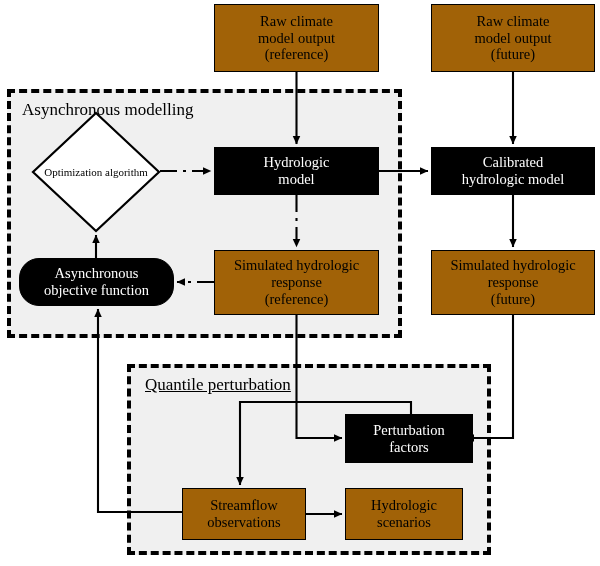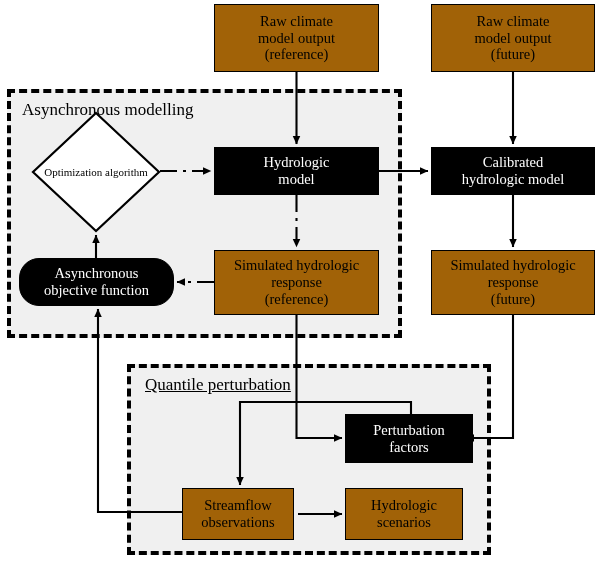--- a/index.html
+++ b/index.html
@@ -126,21 +126,21 @@
           <span>Asynchronous</span>
           <span>objective function</span>
         </div>
       </div>
       <div class="node black" id="node-perturbation" style="left: 345px; top: 414px; width: 128px; height: 49px;">
         <div>
           <span>Perturbation</span>
           <span>factors</span>
         </div>
       </div>
-      <div class="node white" id="node-streamflow-obs" style="left: 182px; top: 488px; width: 112px; height: 52px;">
+      <div class="node white" id="node-streamflow-obs" style="left: 182px; top: 488px; width: 124px; height: 52px;">
         <div>
           <span>Streamflow</span>
           <span>observations</span>
         </div>
       </div>
       <div class="node white" id="node-hydro-scenarios" style="left: 345px; top: 488px; width: 118px; height: 52px;">
         <div>
           <span>Hydrologic</span>
           <span>scenarios</span>
         </div>

